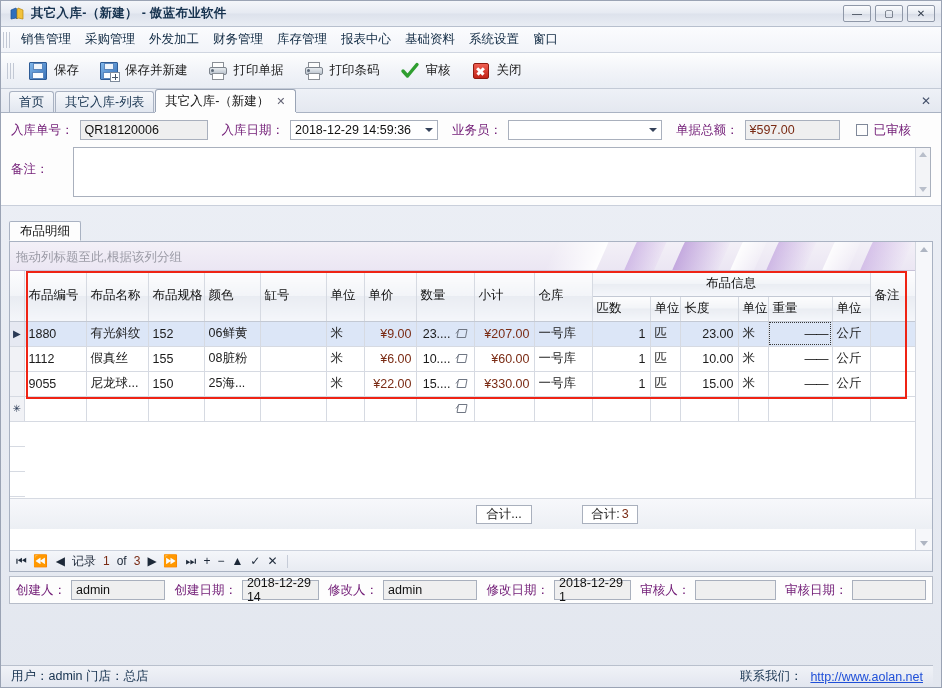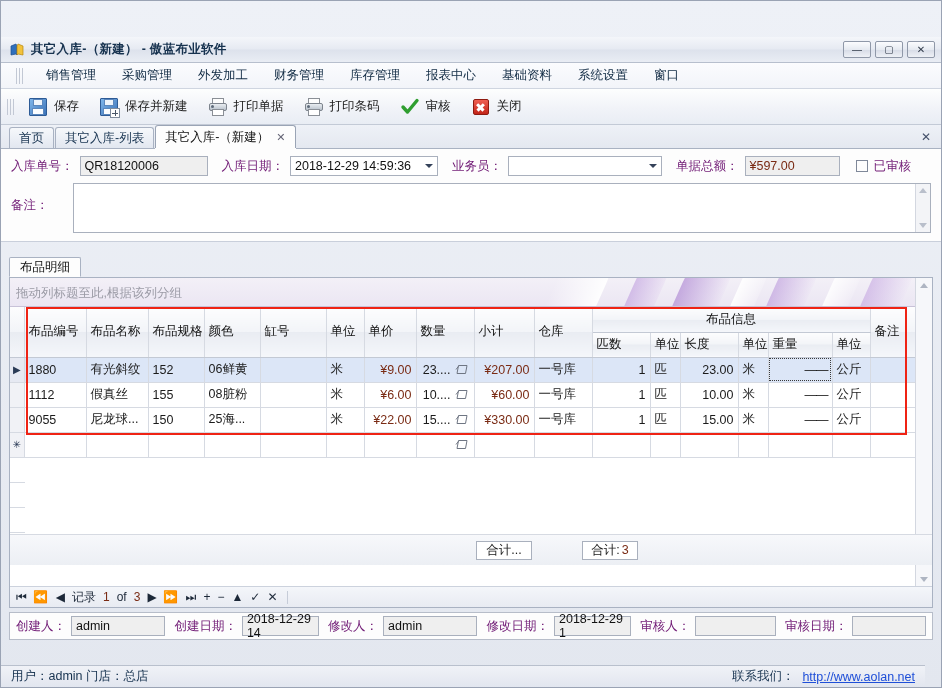--- a/index.html
+++ b/index.html
@@ -11,36 +11,36 @@
   }
   .app{
     position:relative;width:942px;height:688px;
     background:linear-gradient(180deg,#eef1f7 0%,#e3e7ef 100%);
     border:1px solid #9aa3b4;box-sizing:border-box;
   }
   
   .titlebar{
     height:26px;display:flex;align-items:center;
     background:linear-gradient(180deg,#f4f6fa 0%,#e6eaf2 48%,#dde2ec 52%,#e9edf4 100%);
-    border-bottom:1px solid #b7bfcd;padding-left:8px;box-sizing:border-box;margin-top:36px;
+    border-bottom:1px solid #b7bfcd;padding-left:8px;box-sizing:border-box;
   }
   .title-icon{width:16px;height:16px;position:relative;margin-right:6px;flex:none;}
   .title-text{font-size:12.5px;font-weight:bold;color:#16324f;letter-spacing:.3px;}
   .win-btns{margin-left:auto;display:flex;gap:4px;padding-right:6px;}
   .win-btn{
     width:28px;height:17px;border:1px solid #8f98a8;border-radius:2px;
     background:linear-gradient(180deg,#fbfcfe 0%,#e6eaf1 50%,#d6dbe6 51%,#eef1f6 100%);
     display:flex;align-items:center;justify-content:center;
     font-size:10px;color:#303a49;box-sizing:border-box;
   }
   
   .menubar{
     height:26px;display:flex;align-items:center;
     background:linear-gradient(180deg,#fbfcfe 0%,#f2f4f9 100%);
-    border-bottom:1px solid #cfd5e0;padding-left:13px;box-sizing:border-box;gap:12px;
+    border-bottom:1px solid #cfd5e0;padding-left:0;box-sizing:border-box;
   }
   .grip{width:7px;height:16px;margin:0 4px 0 2px;
     background:repeating-linear-gradient(90deg,#c2c8d4 0 1px,transparent 1px 3px);}
   .menu-item{padding:3px 7px;font-size:12.5px;color:#102a43;cursor:default;white-space:nowrap;}
   
   .toolbar{
     height:36px;display:flex;align-items:center;
     background:linear-gradient(180deg,#fdfefe 0%,#f1f3f8 55%,#e9edf4 100%);
     border-bottom:1px solid #c3cad6;padding-left:4px;box-sizing:border-box;
   }
@@ -181,21 +181,21 @@
   }
   .gridsb .ar{position:absolute;left:4px;width:0;height:0;border-left:4px solid transparent;border-right:4px solid transparent;}
   .gridsb .up{top:5px;border-bottom:5px solid #aeb5c2;}
   .gridsb .dn{bottom:5px;border-top:5px solid #aeb5c2;}
   
   .bottomform{
     margin:4px 8px 0 8px;height:28px;background:#fdfdfd;border:1px solid #b7bdc9;
     display:flex;align-items:center;gap:5px;padding:0 6px;box-sizing:border-box;
   }
   .statusbar{
-    position:absolute;left:0;right:16px;bottom:0;height:22px;
+    position:absolute;left:0;right:8px;bottom:0;height:22px;
     background:linear-gradient(180deg,#f0f2f7,#e2e6ef);border-top:1px solid #b9c0cd;
     display:flex;align-items:center;padding:0 10px;font-size:12.5px;color:#16324f;box-sizing:border-box;
   }
   .statusbar .right{margin-left:auto;display:flex;align-items:center;gap:8px;}
   .link{color:#1f4fd8;text-decoration:underline;}
 </style>
 </head>
 <body>
 
 <div class="app">

